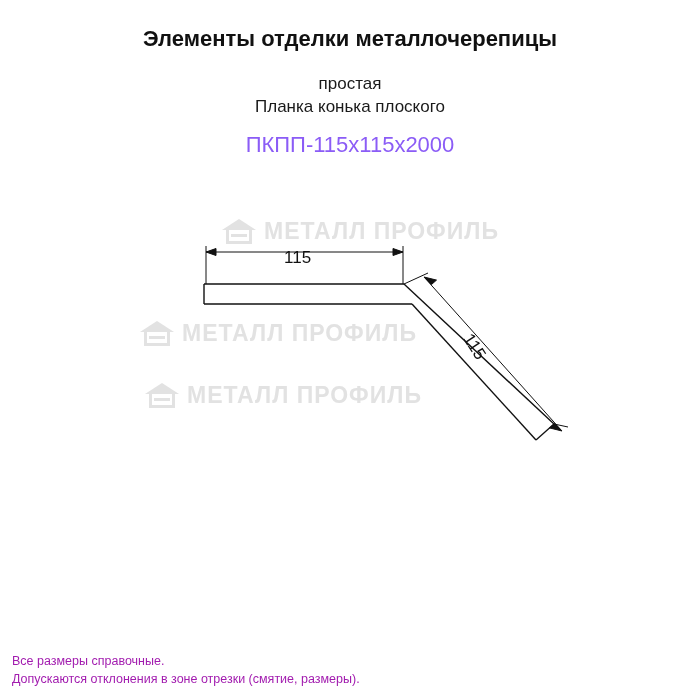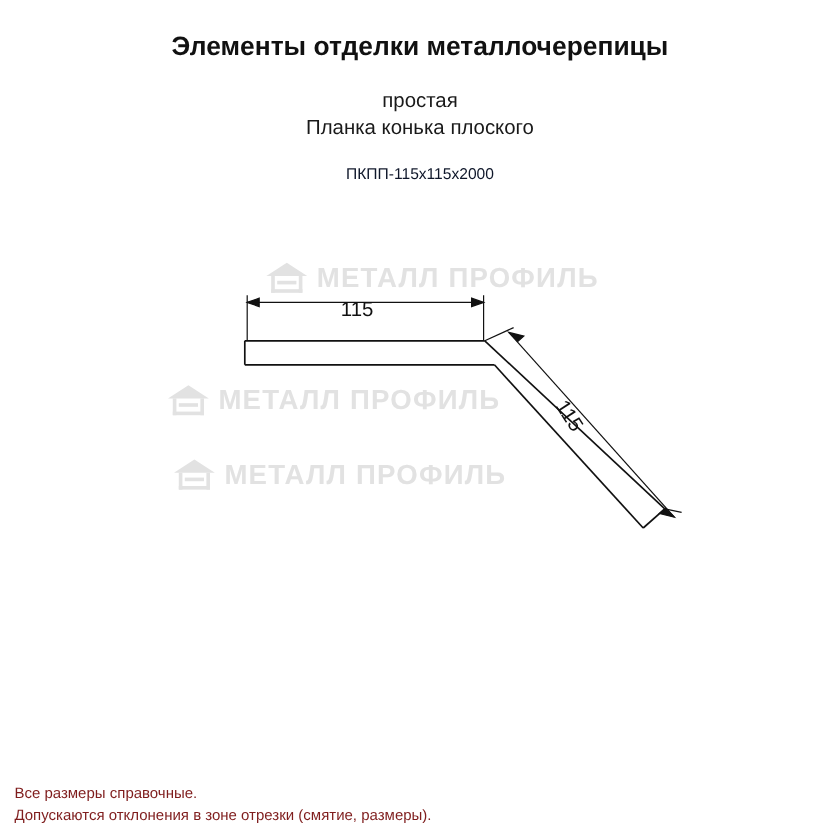--- a/index.html
+++ b/index.html
@@ -35,22 +35,22 @@
     line-height: 26px;
   }
   .sub-title {
     margin-top: 20px;
     font-size: 17px;
     color: #1a1a1a;
     line-height: 23px;
   }
   .code-title {
     margin-top: 16px;
-    font-size: 13px;
-    color: #0f172a;
+    font-size: 22px;
+    color: #8b5cf6;
     line-height: 22px;
   }
   .drawing {
     position: absolute;
     top: 180px;
     left: 0;
     width: 700px;
     height: 340px;
     margin-left: 32px;
   }
@@ -126,21 +126,21 @@
     left: 443px;
     transform: rotate(57deg);
     transform-origin: left top;
   }
   .footer {
     position: absolute;
     left: 12px;
     bottom: 12px;
     width: 660px;
     font-size: 12.5px;
-    color: #7f1d1d;
+    color: #a21caf;
     line-height: 18px;
   }
 </style>
 </head>
 <body>
 
 <div class="page">
 
   <div class="title-block">
     <div class="main-title">Элементы отделки металлочерепицы</div>

